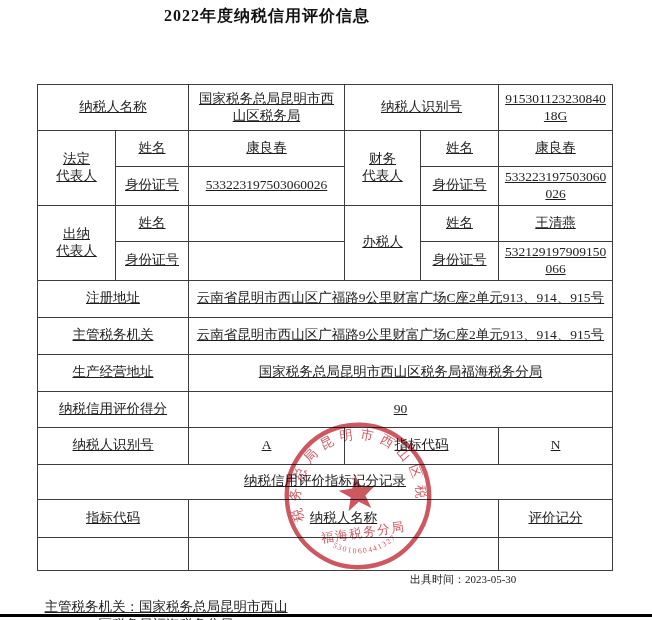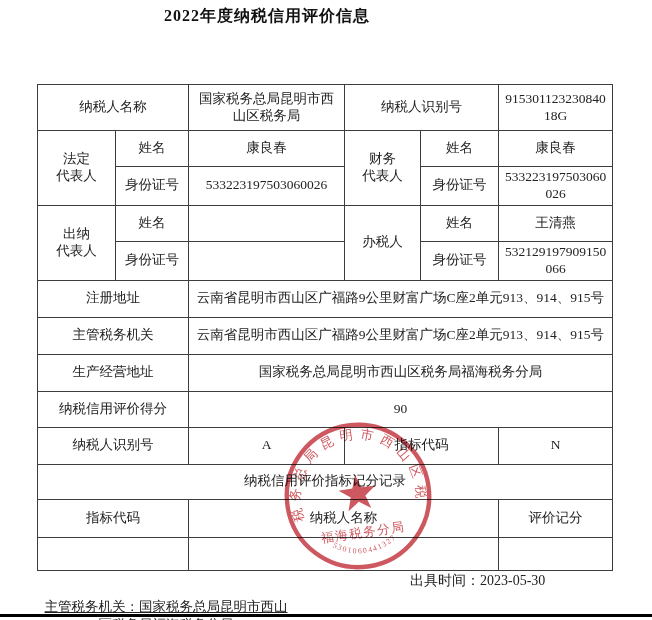--- a/index.html
+++ b/index.html
@@ -6,34 +6,34 @@
   body{
     width:652px;height:620px;position:relative;background:#ffffff;
     font-family:"Liberation Serif","DejaVu Serif",serif;color:#1c1c1c;overflow:hidden;
   }
   .page-title{
     position:absolute;top:6px;left:0;width:534px;text-align:center;
     font-size:16px;font-weight:bold;letter-spacing:1px;margin:0;color:#111;
   }
   table.doc{
     position:absolute;left:37px;top:84px;width:575px;
-    border-collapse:collapse;table-layout:fixed;
+    border-collapse:collapse;table-layout:fixed;text-decoration:underline;
   }
   table.doc td{
     border:1.5px solid #3d3d3d;text-align:center;vertical-align:middle;
     font-size:13.5px;line-height:1.25;padding:2px 5px;color:#222;
     word-break:break-all;overflow:hidden;
   }
   td.pre{white-space:pre-line;}
   .footer-authority{
     position:absolute;left:40px;top:598px;width:252px;text-align:center;
     font-size:13.5px;line-height:1.35;color:#222;text-decoration:underline;
   }
   .footer-date{
-    position:absolute;left:410px;top:572px;font-size:14px;color:#222;white-space:nowrap;
+    position:absolute;left:410px;top:572px;font-size:11px;color:#222;white-space:nowrap;
   }
   .bottom-line{
     position:absolute;left:0;top:614px;width:652px;height:3px;background:#000;
   }
   .seal{
     position:absolute;left:280px;top:418px;width:156px;height:156px;
     mix-blend-mode:multiply;opacity:.88;transform:rotate(-8deg);pointer-events:none;
   }
 </style>
 </head>

